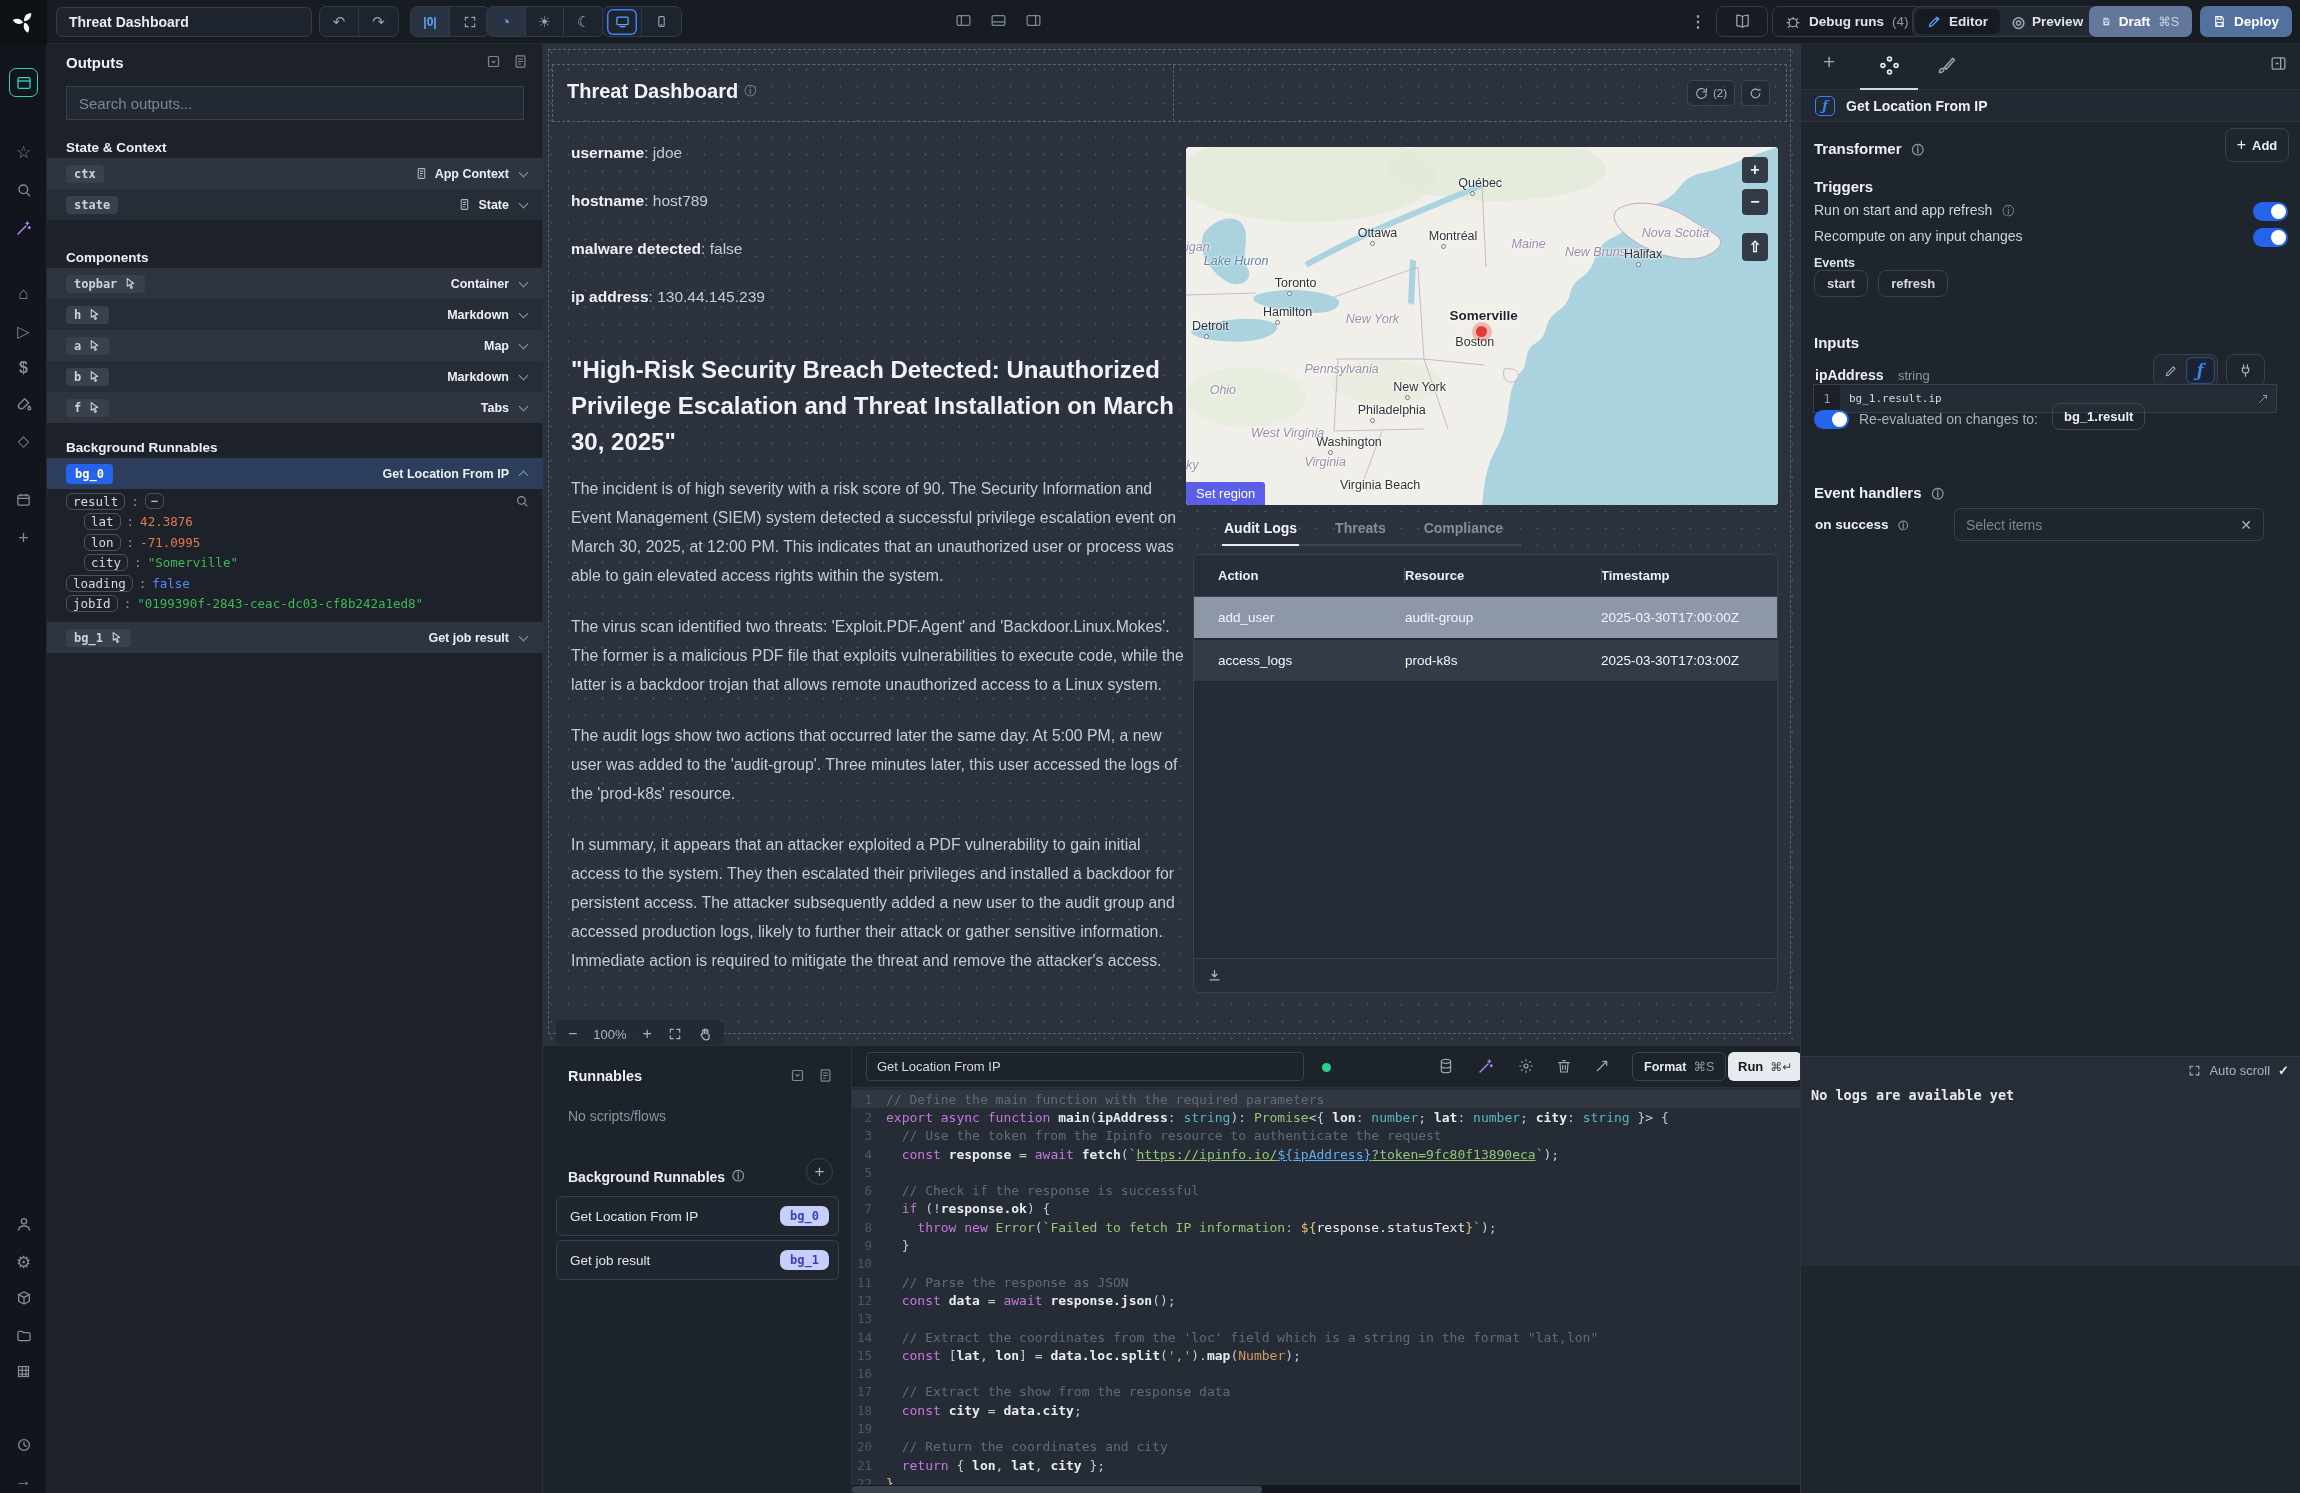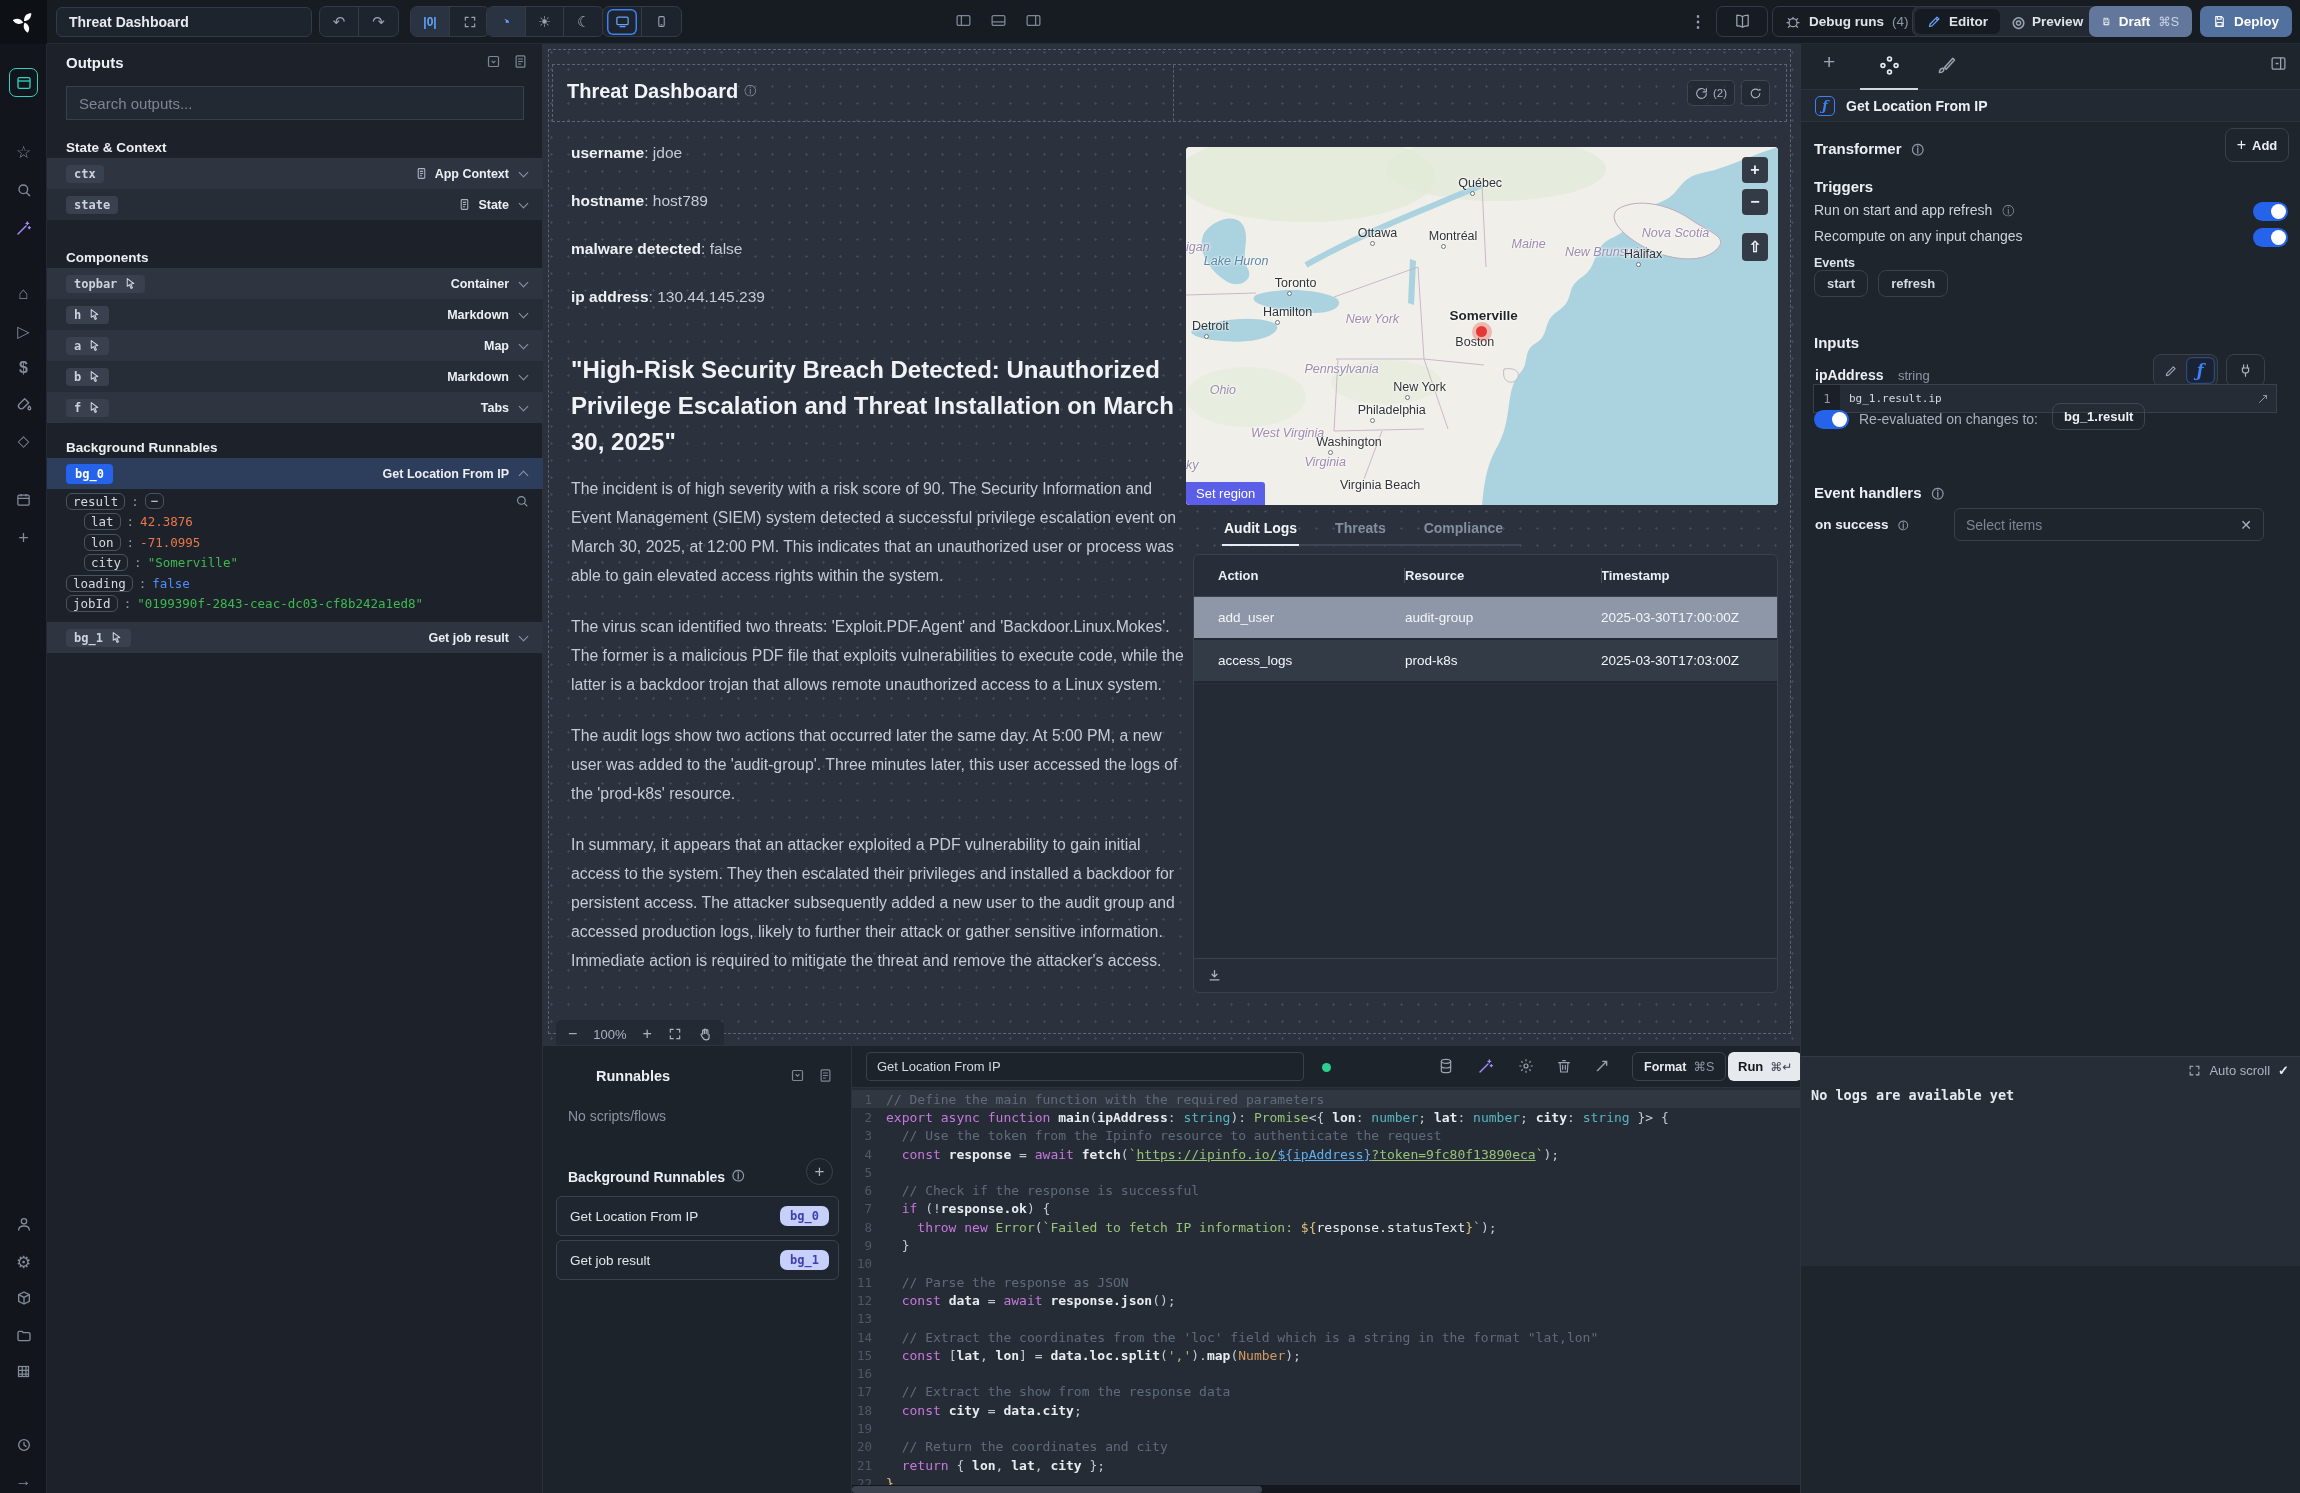--- a/index.html
+++ b/index.html
@@ -103,21 +103,21 @@
   .t-foot{position:absolute;left:0;right:0;bottom:0;height:34px;border-top:1px solid #3a424e;display:flex;align-items:center;padding:0 13px;color:#aab3c0;}
   .t-fill{position:absolute;left:0;right:0;top:130px;bottom:34px;background:#242b35;}
 
   
   .zoombar{position:absolute;left:13px;top:976px;height:28px;display:flex;align-items:center;gap:16px;padding:0 12px;
            background:rgba(35,41,50,.92);border-radius:6px;color:#aab3c0;font-size:13px;}
 
   
   #bottom{position:absolute;left:543px;top:1045px;width:1257px;height:448px;background:#1d232b;border-top:1px solid #2c333d;}
   #runnables{position:absolute;left:0;top:0;width:309px;height:448px;border-right:1px solid #2c333d;}
-  .rn-title{position:absolute;left:25px;top:22px;font-size:14.5px;font-weight:700;color:#eceff3;margin-left:28px;}
+  .rn-title{position:absolute;left:25px;top:22px;font-size:14.5px;font-weight:700;color:#eceff3;}
   .rn-ics{position:absolute;right:18px;top:22px;display:flex;gap:13px;color:#7e8795;}
   .rn-empty{position:absolute;left:25px;top:62px;font-size:14px;color:#8b93a2;}
   .rn-bg{position:absolute;left:25px;top:122px;font-size:14px;font-weight:700;color:#eceff3;display:flex;gap:7px;align-items:center;}
   .rn-add{position:absolute;right:18px;top:112px;width:27px;height:27px;border:1px solid #3a4250;border-radius:50%;
           display:flex;align-items:center;justify-content:center;color:#aab3c0;font-size:17px;}
   .run-item{position:absolute;left:13px;width:283px;height:40px;border:1px solid #3a4250;border-radius:6px;background:#20262f;
             display:flex;align-items:center;justify-content:space-between;padding:0 9px 0 13px;}
   .run-item .nm{font-size:13.5px;color:#e2e6ec;}
   .badge-lav{background:#c7d0fb;color:#3f3fae;font-family:"DejaVu Sans Mono",monospace;font-size:12px;font-weight:700;
              border-radius:7px;padding:3px 10px;}

